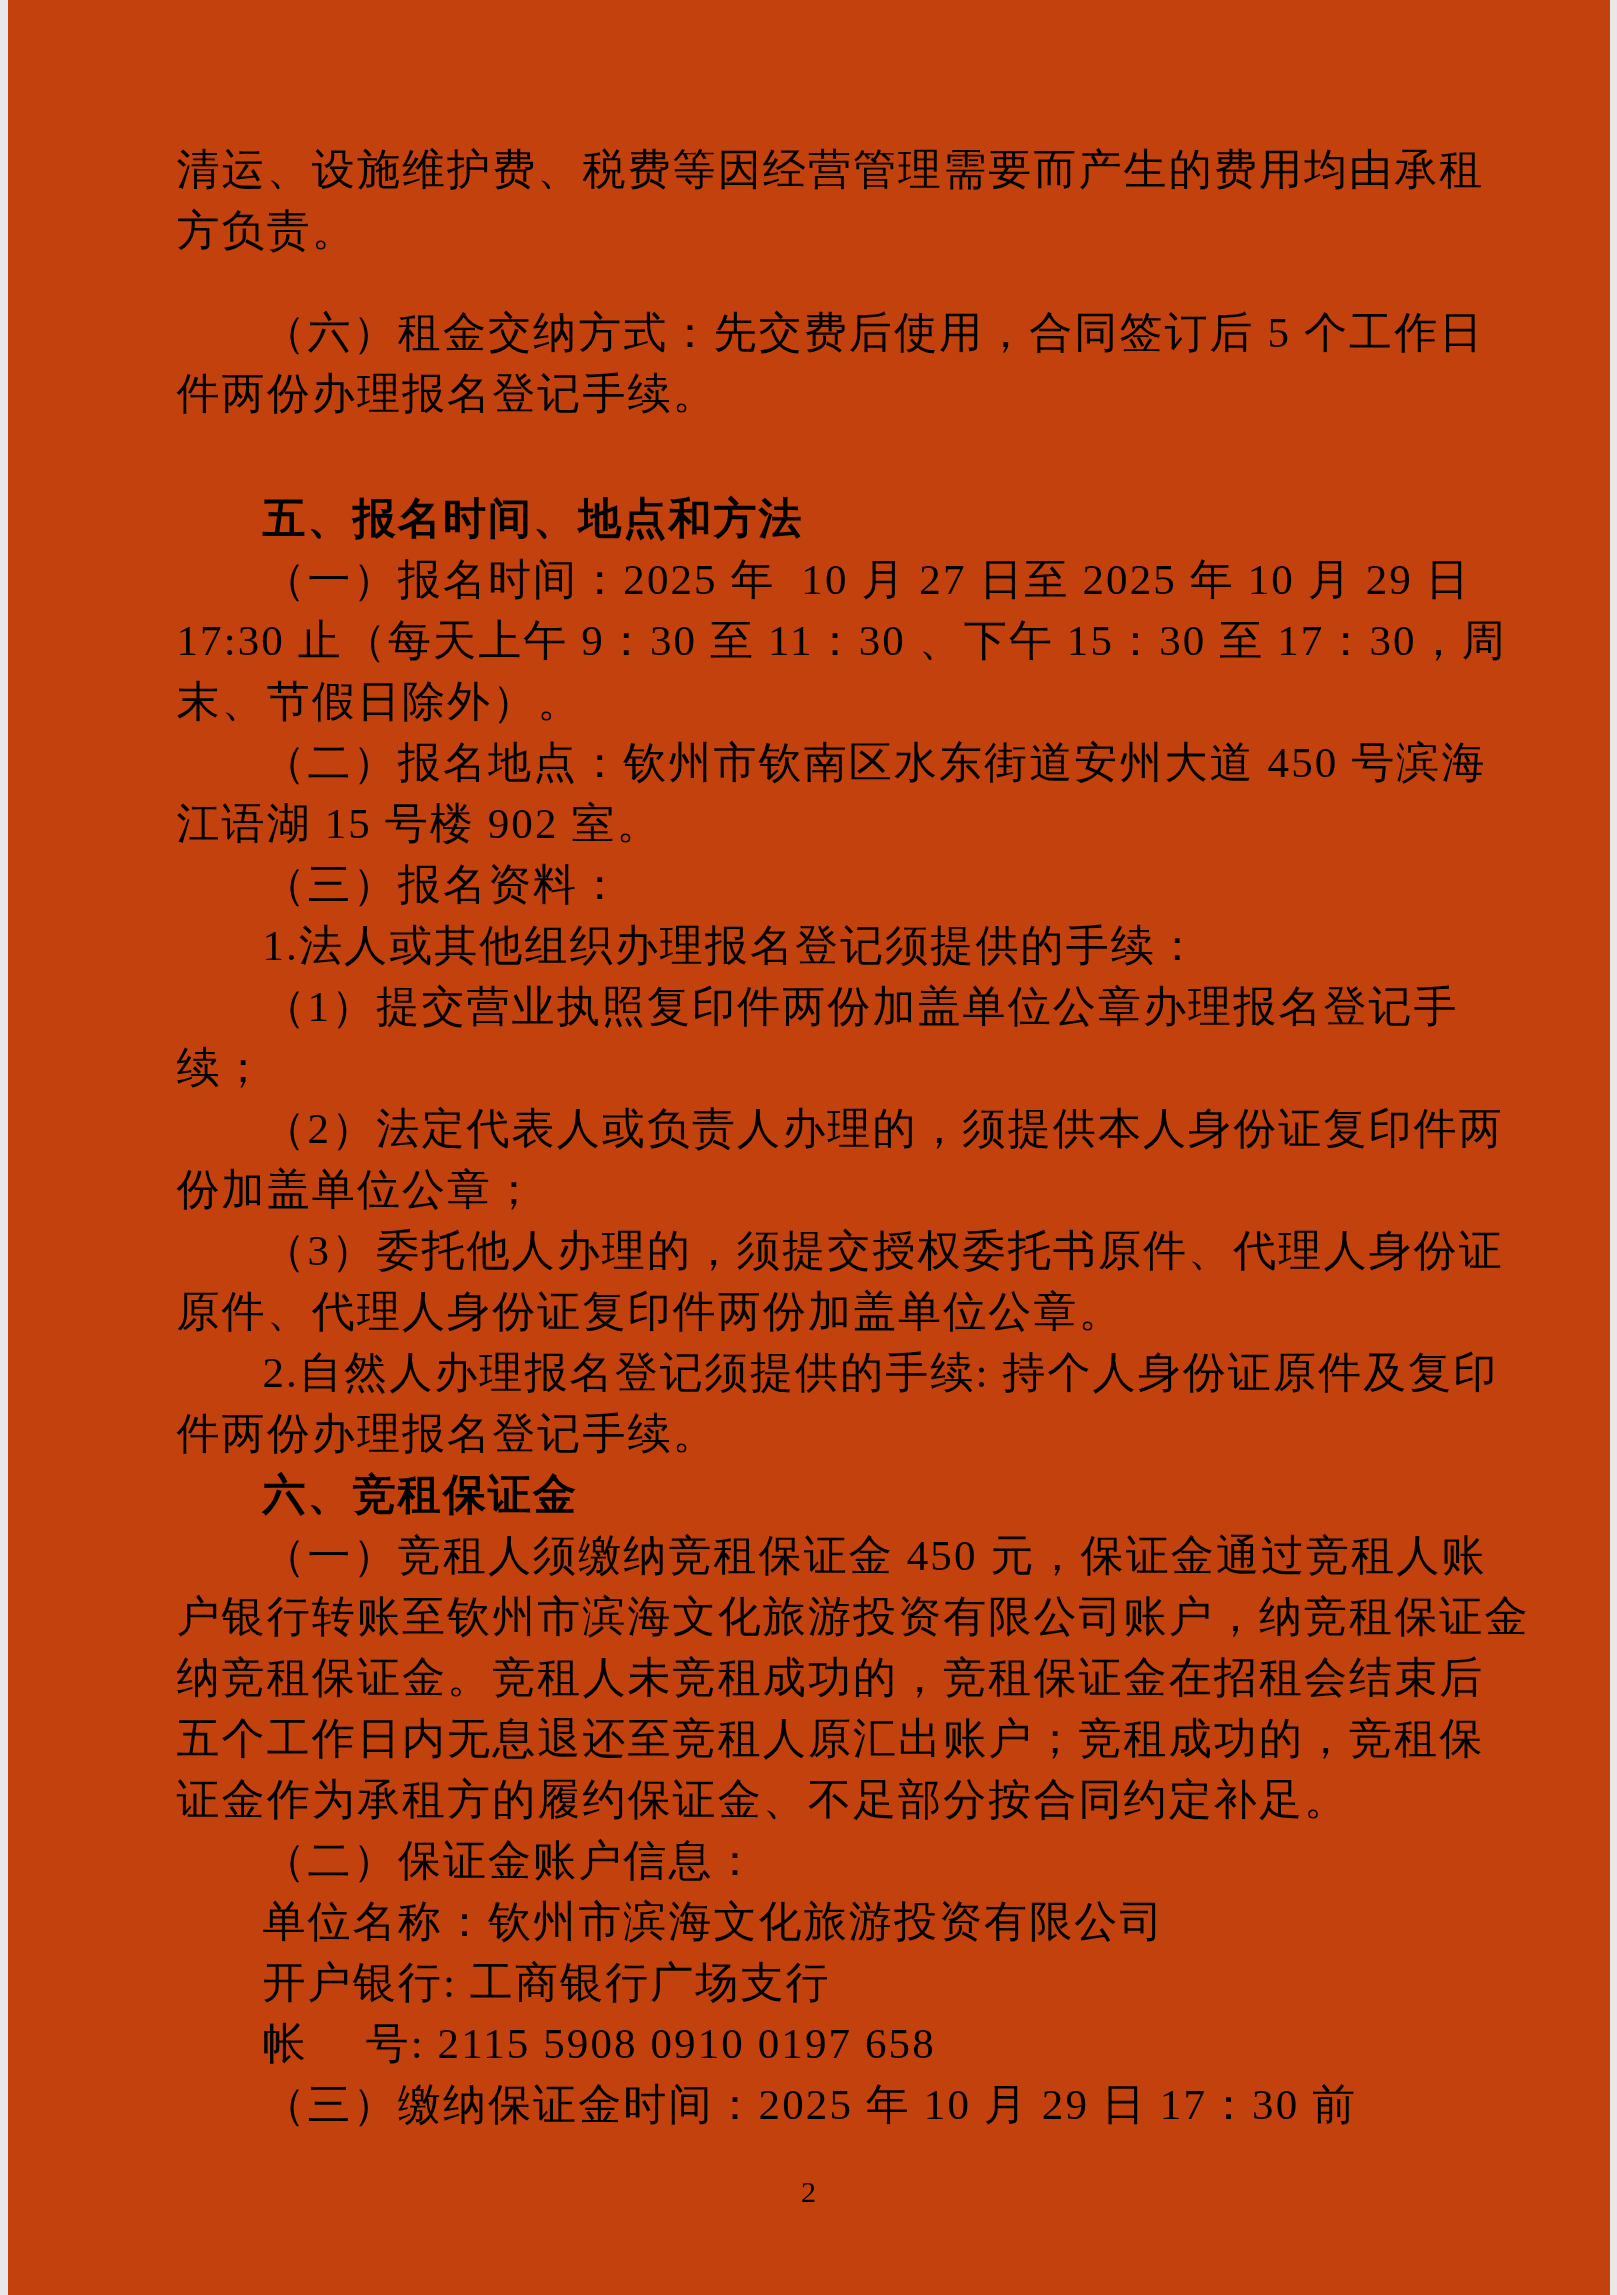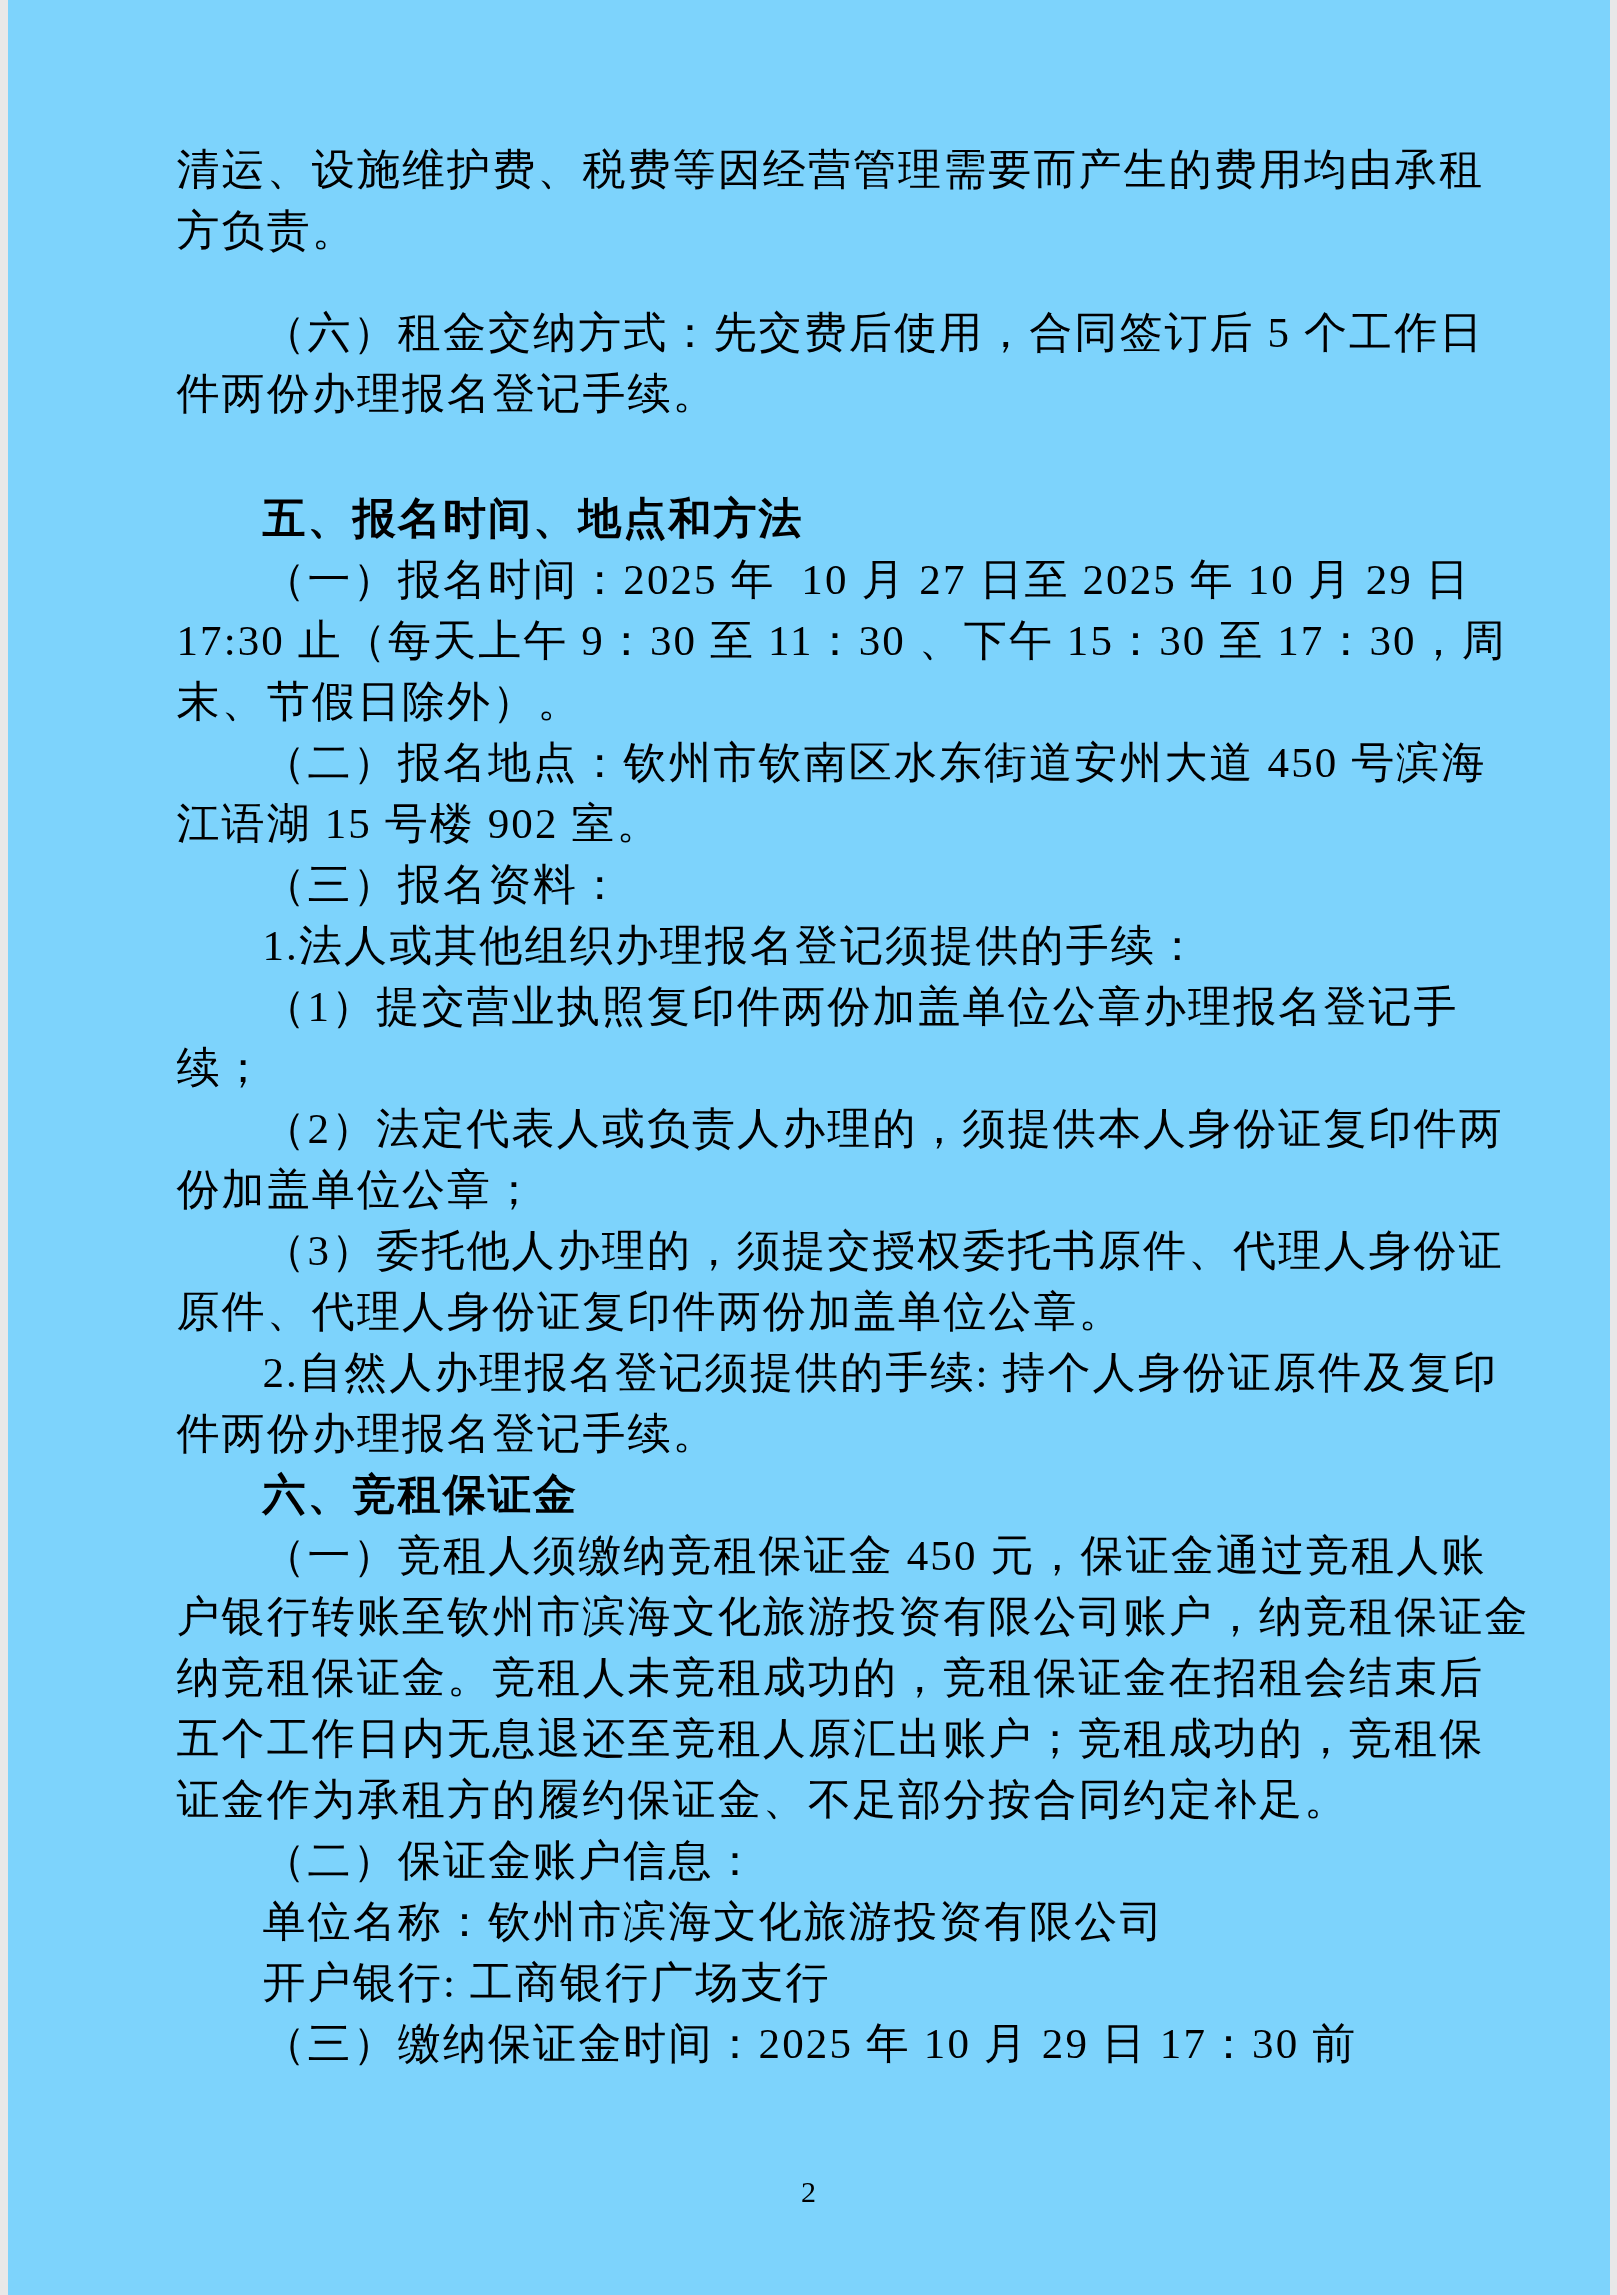--- a/index.html
+++ b/index.html
@@ -4,21 +4,21 @@
 <style>
   html, body {
     margin: 0;
     padding: 0;
     background: #e8e8e8;
   }
   .page {
     position: relative;
     width: 1602px;
     height: 2295px;
-    background: #7dd3fc;
+    background: #c2410c;
     margin: 0 auto;
     overflow: hidden;
     color: #000000;
     font-family: "Liberation Serif", "DejaVu Serif", serif;
   }
   .content {
     position: absolute;
     top: 139px;
     left: 169px;
     width: 1319px;
@@ -93,19 +93,20 @@
 
     <div class="line indent">（一）竞租人须缴纳竞租保证金 450 元，保证金通过竞租人账</div>
     <div class="line">户银行转账至钦州市滨海文化旅游投资有限公司账户，纳竞租保证金</div>
     <div class="line">纳竞租保证金。竞租人未竞租成功的，竞租保证金在招租会结束后</div>
     <div class="line">五个工作日内无息退还至竞租人原汇出账户；竞租成功的，竞租保</div>
     <div class="line">证金作为承租方的履约保证金、不足部分按合同约定补足。</div>
 
     <div class="line indent">（二）保证金账户信息：</div>
     <div class="line indent">单位名称：钦州市滨海文化旅游投资有限公司</div>
     <div class="line indent">开户银行: 工商银行广场支行</div>
+    <div class="line indent">帐　 号: 2115 5908 0910 0197 658</div>
     <div class="line indent">（三）缴纳保证金时间：2025 年 10 月 29 日 17：30 前</div>
 
   </div>
 
   <div class="page-number">2</div>
 </div>
 
 
 </body></html>

